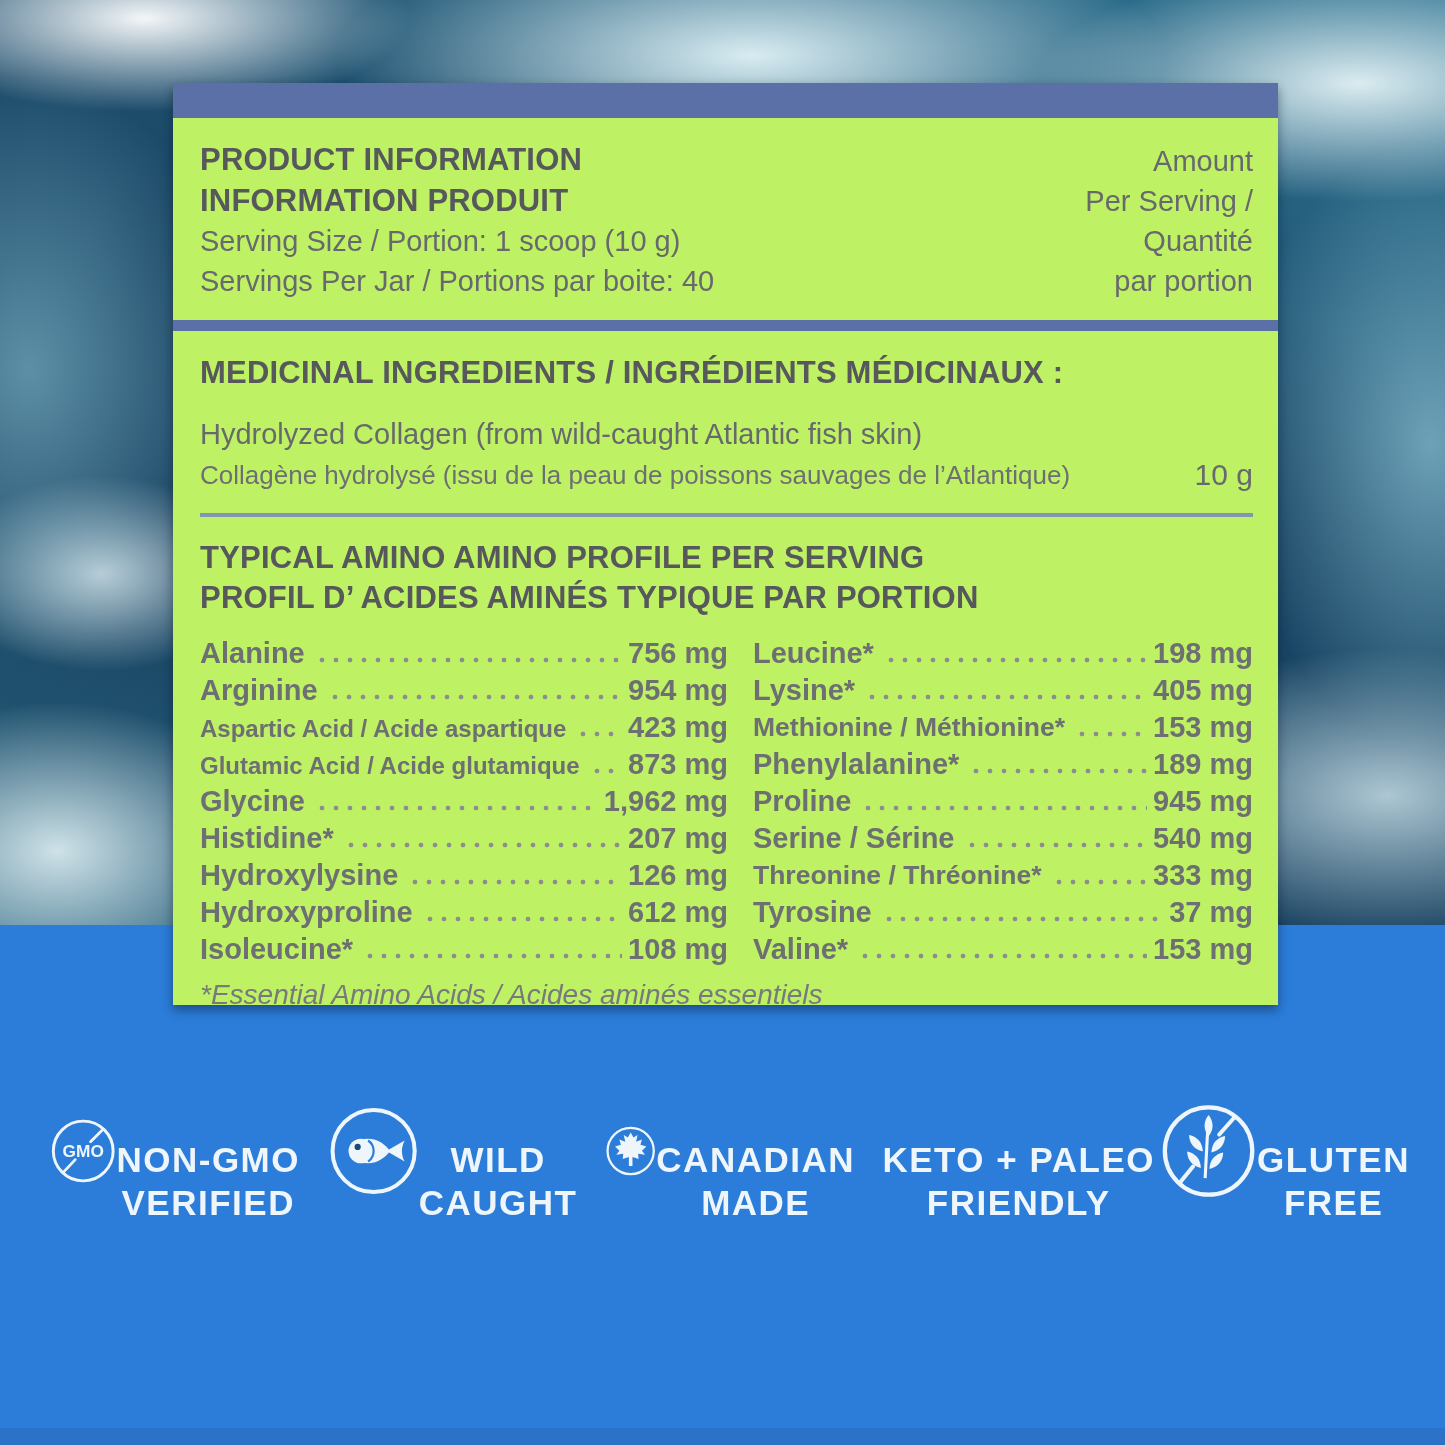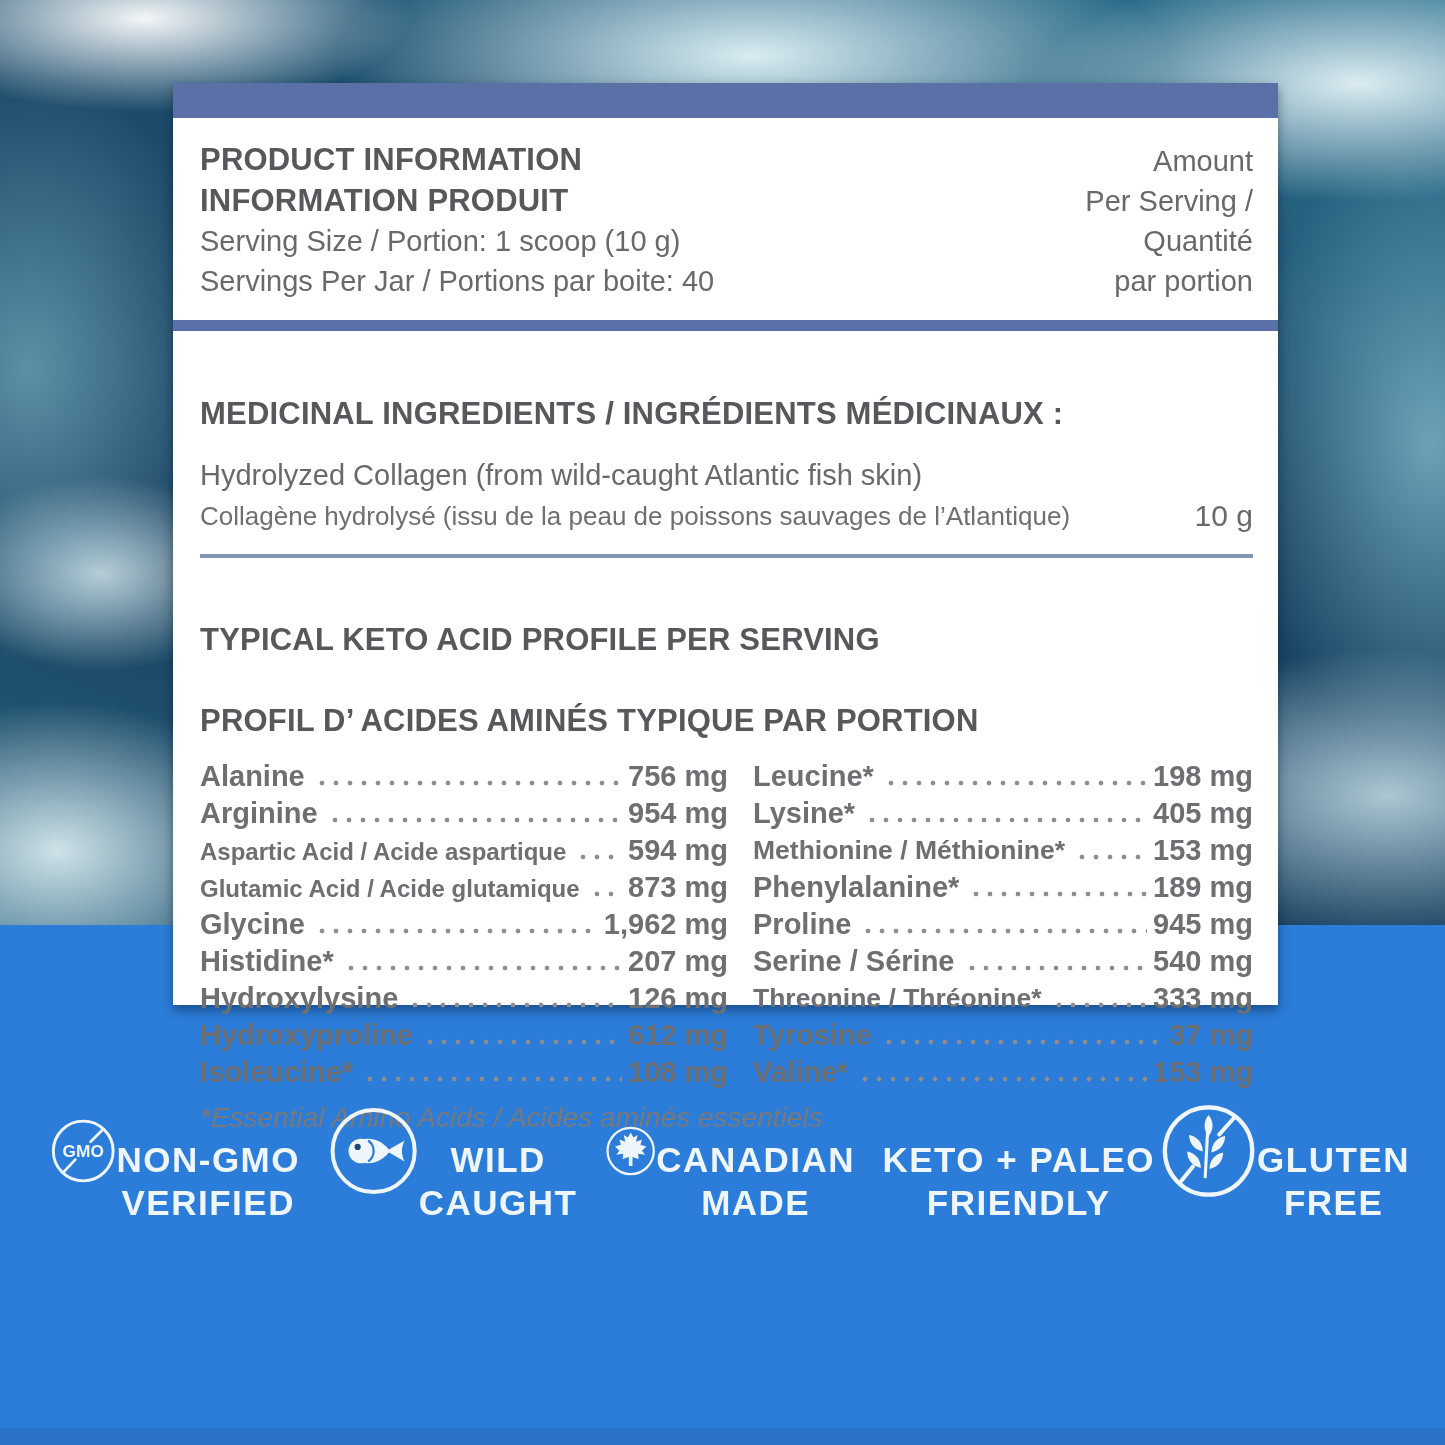--- a/index.html
+++ b/index.html
@@ -29,31 +29,31 @@
     position:absolute;left:0;top:925px;width:1445px;height:520px;
     background:#2b7dd9;
   }
   .bottom-strip{
     position:absolute;left:0;top:1428px;width:1445px;height:17px;
     background:#2a73c9;
   }
   
   .card{
     position:absolute;left:173px;top:83px;width:1105px;height:922px;
-    background:#ffffff;box-shadow:0 5px 10px rgba(8,20,40,.45);
+    background:#bef264;box-shadow:0 5px 10px rgba(8,20,40,.45);
     color:#6a6c6f;box-sizing:border-box;
   }
   .hbar{height:35px;background:#5a70a6;}
   .divbar{height:11px;background:#5a70a6;}
   .sec1{display:flex;justify-content:space-between;padding:21px 25px 19px 27px;}
   .t-bold{font-size:31px;line-height:41px;font-weight:bold;color:#57585b;letter-spacing:.2px;}
   .t-reg{font-size:29px;line-height:40px;color:#67696c;}
   .sec1-right{text-align:right;font-size:29px;line-height:40px;color:#67696c;padding-top:2px;}
   .sec2{padding:22px 25px 0 27px;}
-  .h2{font-size:31px;line-height:40px;font-weight:bold;color:#57585b;letter-spacing:.2px;margin-top:41px;}
+  .h2{font-size:31px;line-height:40px;font-weight:bold;color:#57585b;letter-spacing:.2px;}
   .ing-en{font-size:29px;line-height:42px;color:#67696c;margin-top:20px;}
   .fr-row{display:flex;justify-content:space-between;align-items:flex-end;margin-top:2px;}
   .ing-fr{font-size:26px;line-height:36px;color:#6d6f72;}
   .ing-amt{font-size:30px;line-height:36px;color:#67696c;}
   .thinline{margin:20px 0 0 0;border:none;border-top:4px solid #8494b3;}
   .sec3{padding:21px 25px 0 27px;}
   .amino-grid{display:flex;justify-content:space-between;margin-top:15px;}
   .acol-l{width:528px;}
   .acol-r{width:500px;}
   .arow{display:flex;align-items:flex-end;height:37px;white-space:nowrap;font-weight:bold;}
@@ -111,39 +111,39 @@
     <div class="h2">MEDICINAL INGREDIENTS / INGRÉDIENTS MÉDICINAUX :</div>
     <div class="ing-en">Hydrolyzed Collagen (from wild-caught Atlantic fish skin)</div>
     <div class="fr-row">
       <span class="ing-fr">Collagène hydrolysé (issu de la peau de poissons sauvages de l’Atlantique)</span>
       <span class="ing-amt">10 g</span>
     </div>
     <hr class="thinline">
   </div>
 
   <div class="sec3">
-    <div class="h2">TYPICAL KETO ACID PROFILE PER SERVING</div>
+    <div class="h2">TYPICAL AMINO AMINO PROFILE PER SERVING</div>
     <div class="h2">PROFIL D’ ACIDES AMINÉS TYPIQUE PAR PORTION</div>
 
     <div class="amino-grid">
       <div class="acol-l">
         <div class="arow">
             <span class="alabel">Alanine</span>
             <span class="dots"></span>
             <span class="aval">756 mg</span>
           </div>
         <div class="arow">
             <span class="alabel">Arginine</span>
             <span class="dots"></span>
             <span class="aval">954 mg</span>
           </div>
         <div class="arow small">
             <span class="alabel">Aspartic Acid / Acide aspartique</span>
             <span class="dots"></span>
-            <span class="aval">594 mg</span>
+            <span class="aval">423 mg</span>
           </div>
         <div class="arow small">
             <span class="alabel">Glutamic Acid / Acide glutamique</span>
             <span class="dots"></span>
             <span class="aval">873 mg</span>
           </div>
         <div class="arow">
             <span class="alabel">Glycine</span>
             <span class="dots"></span>
             <span class="aval">1,962 mg</span>

